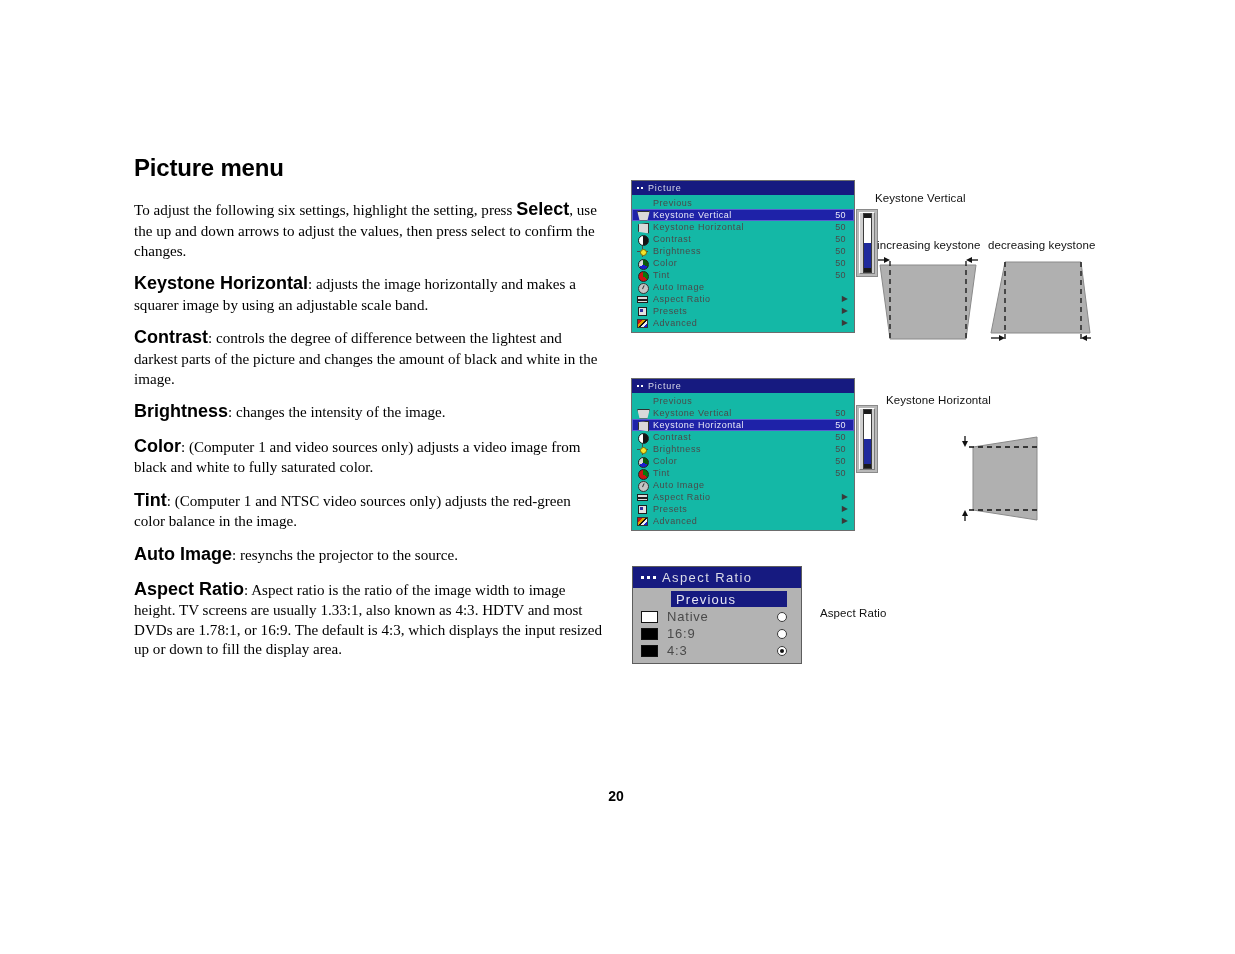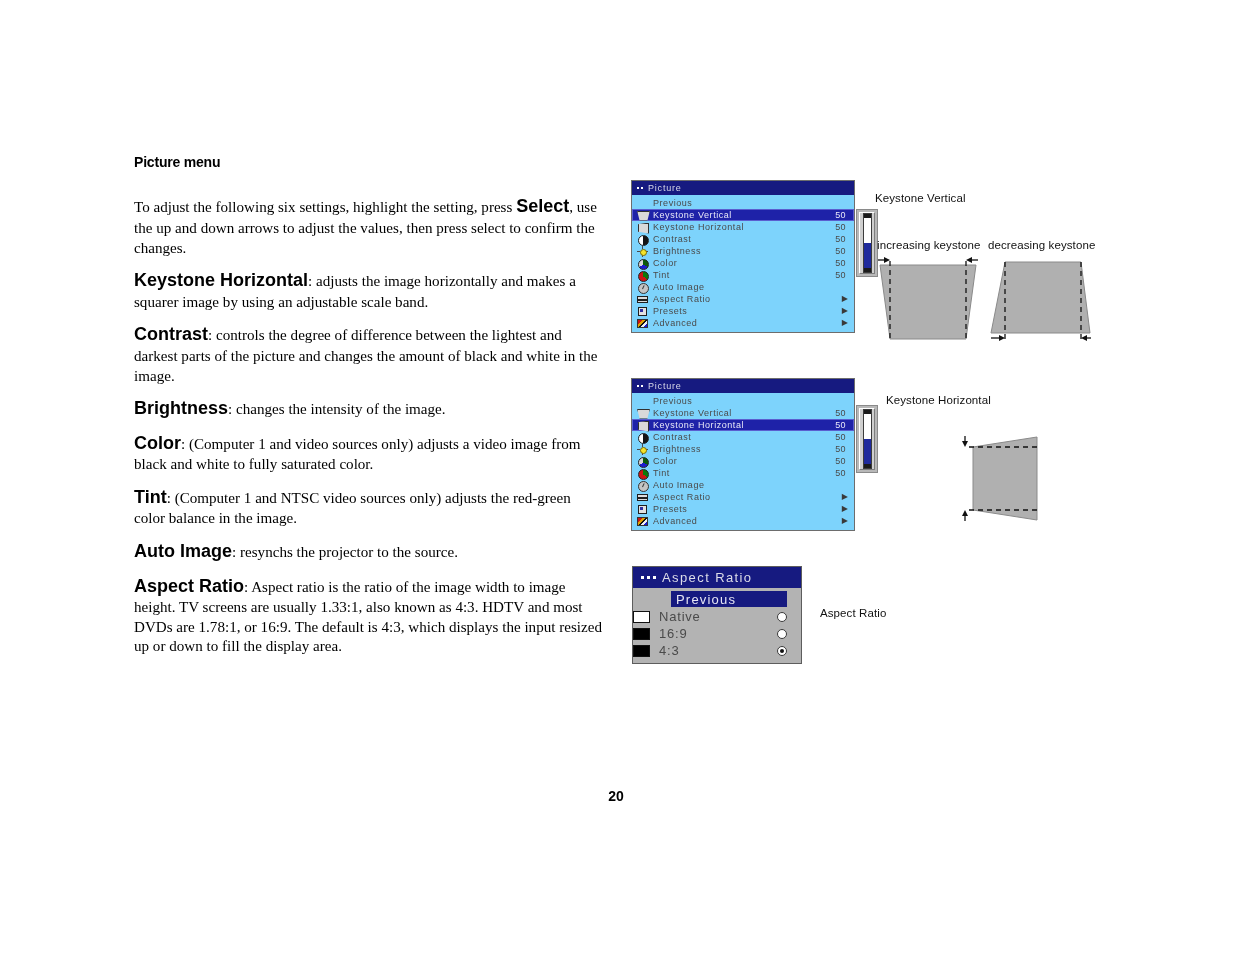--- a/index.html
+++ b/index.html
@@ -19,23 +19,23 @@
   
   .text-col {
     position: absolute;
     left: 134px;
     top: 155px;
     width: 470px;
   }
   .page-title {
     font-family: "Liberation Sans", sans-serif;
     font-weight: bold;
-    font-size: 14px;
+    font-size: 24px;
     letter-spacing: -0.2px;
-    margin: 0 0 25px 0;
+    margin: 0 0 17px 0;
     line-height: 1.1;
   }
   .para {
     font-family: "Liberation Serif", serif;
     font-size: 15.1px;
     line-height: 1.305;
     margin: 0 0 11px 0;
     text-align: left;
   }
   .para:last-child { margin-bottom: 0; }
@@ -54,21 +54,21 @@
     text-align: center;
     font-family: "Liberation Sans", sans-serif;
     font-weight: bold;
     font-size: 14px;
   }
   .page-number span { margin-left: -3px; }
 
   
   .osd {
     position: absolute;
-    background: #7dd3fc;
+    background: #14b8a6;
     border: 1px solid #6d6d6d;
     box-sizing: border-box;
     font-family: "Liberation Sans", sans-serif;
     user-select: none;
   }
   .osd-header {
     background: #161a80;
     height: 14px;
     display: flex;
     align-items: center;
@@ -305,21 +305,21 @@
     background: #161a80;
     height: 16px;
     display: flex; align-items: center;
     padding-left: 5px;
   }
   .ar-prev span {
     color: #e6e6f4; font-size: 13px; letter-spacing: 1.2px; line-height: 1;
   }
   .ar-row {
     height: 17px; display: flex; align-items: center;
-    padding-left: 0; margin: 0 10px 0 0;
+    padding-left: 8px; margin: 0 10px 0 0;
   }
   .ar-swatch {
     width: 17px; height: 12px;
     border: 1px solid #111;
     flex: 0 0 17px;
     margin-right: 9px;
     box-sizing: border-box;
   }
   .ar-label {
     font-size: 13px; color: #4a4a4a; letter-spacing: 0.8px;

